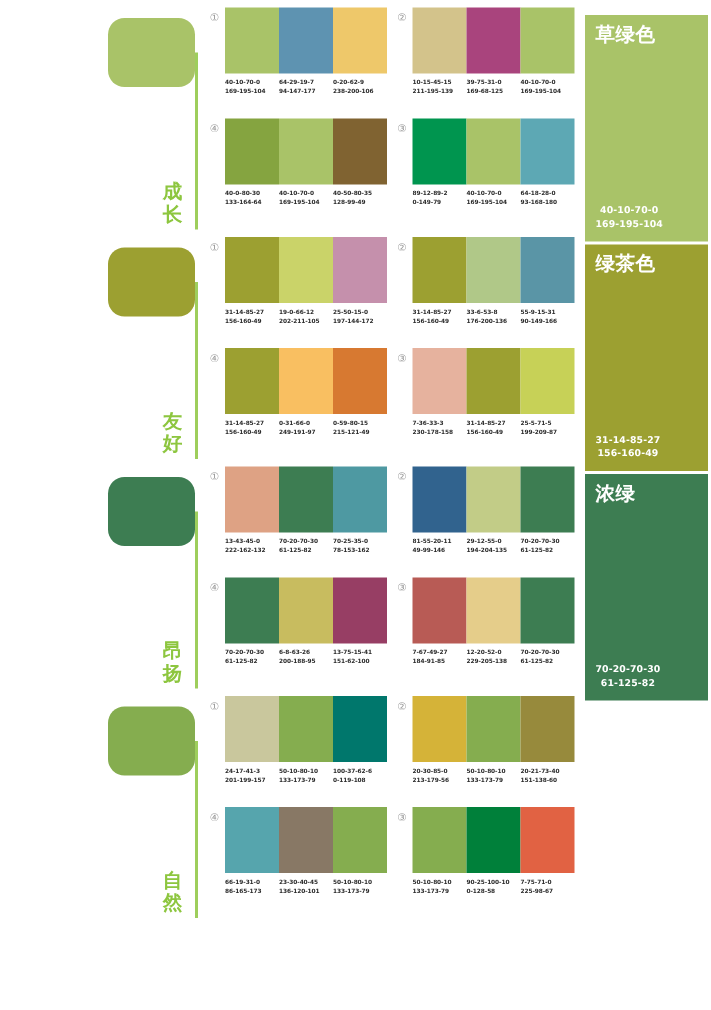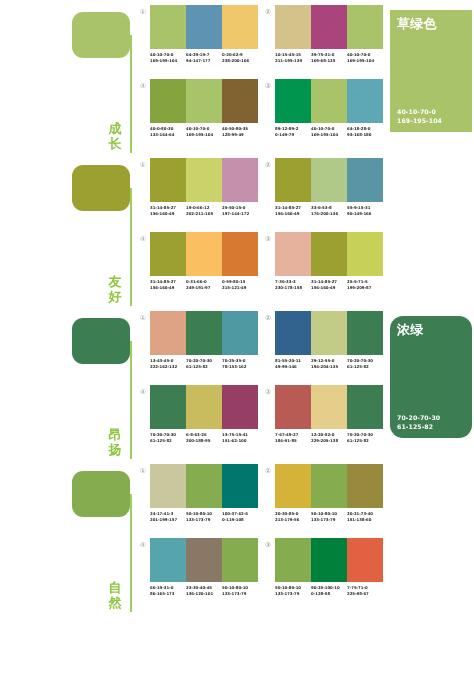--- a/index.html
+++ b/index.html
@@ -127,24 +127,25 @@
     letter-spacing: -0.05px;
   }
   .codecell .cmyk { display: block; font-weight: bold; }
   .codecell .rgb  { display: block; font-weight: bold; }
 
   
   .panel {
     position: relative;
     width: 82px;
     min-width: 82px;
-    height: 122px;
+    height: 151px;
     margin-top: 5px;
     margin-left: 2px;
     box-sizing: border-box;
+    text-align: center;
   }
   .panel-title {
     position: absolute;
     left: 7px;
     top: 6px;
     color: #ffffff;
     font-size: 13px;
     font-weight: bold;
     line-height: 15px;
     letter-spacing: 0.3px;
@@ -372,20 +373,27 @@
                 <span class="rgb">156-160-49</span>
               </div>
               <div class="codecell">
                 <span class="cmyk">25-5-71-5</span>
                 <span class="rgb">199-209-87</span>
               </div>
             </div>
           </div>
         </div>
       </div>
+      <div class="panel" style="background: rgb(156, 160, 49);">
+        <div class="panel-title">绿茶色</div>
+        <div class="panel-codes">
+          <span>31-14-85-27</span>
+          <span>156-160-49</span>
+        </div>
+      </div>
     </div>
     <div class="section">
       <div class="leftcol">
         <div class="chip" style="background: rgb(61, 125, 82);"></div>
         <div class="vline"></div>
         <div class="vlabel">
           <span>昂</span>
           <span>扬</span>
         </div>
       </div>
@@ -476,21 +484,21 @@
                 <span class="rgb">229-205-138</span>
               </div>
               <div class="codecell">
                 <span class="cmyk">70-20-70-30</span>
                 <span class="rgb">61-125-82</span>
               </div>
             </div>
           </div>
         </div>
       </div>
-      <div class="panel" style="background: rgb(61, 125, 82); border-radius: 13px;">
+      <div class="panel" style="background: rgb(61, 125, 82);">
         <div class="panel-title">浓绿</div>
         <div class="panel-codes">
           <span>70-20-70-30</span>
           <span>61-125-82</span>
         </div>
       </div>
     </div>
     <div class="section">
       <div class="leftcol">
         <div class="chip" style="background: rgb(133, 173, 79);"></div>

